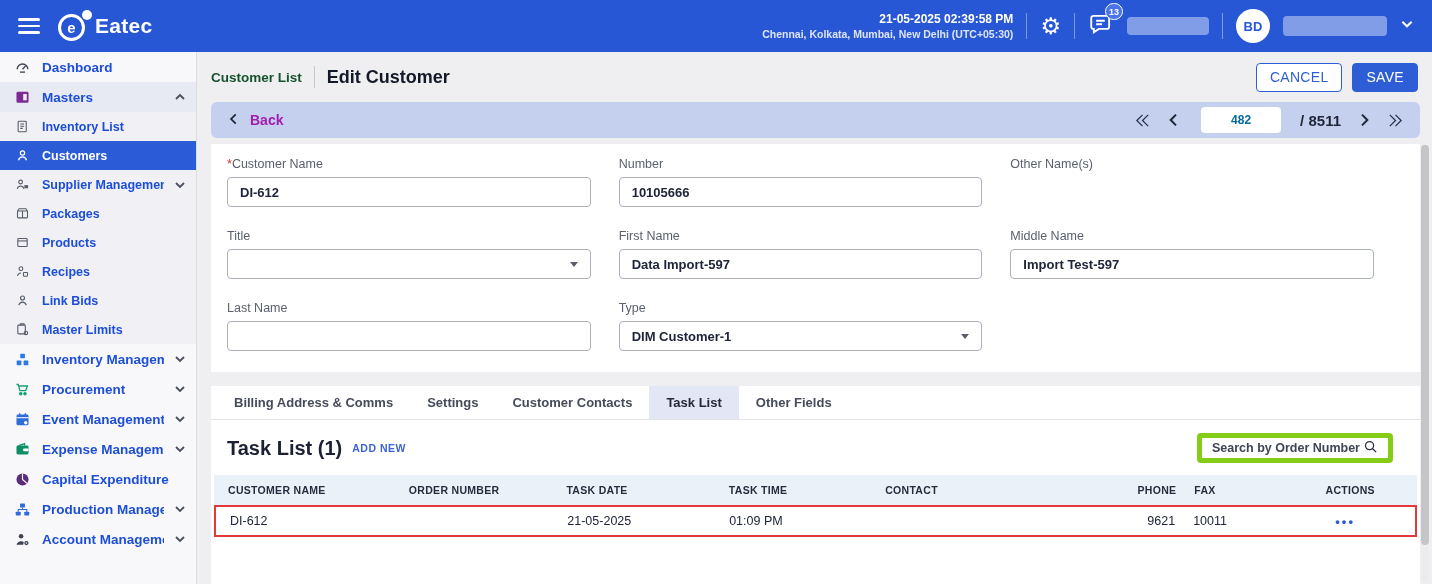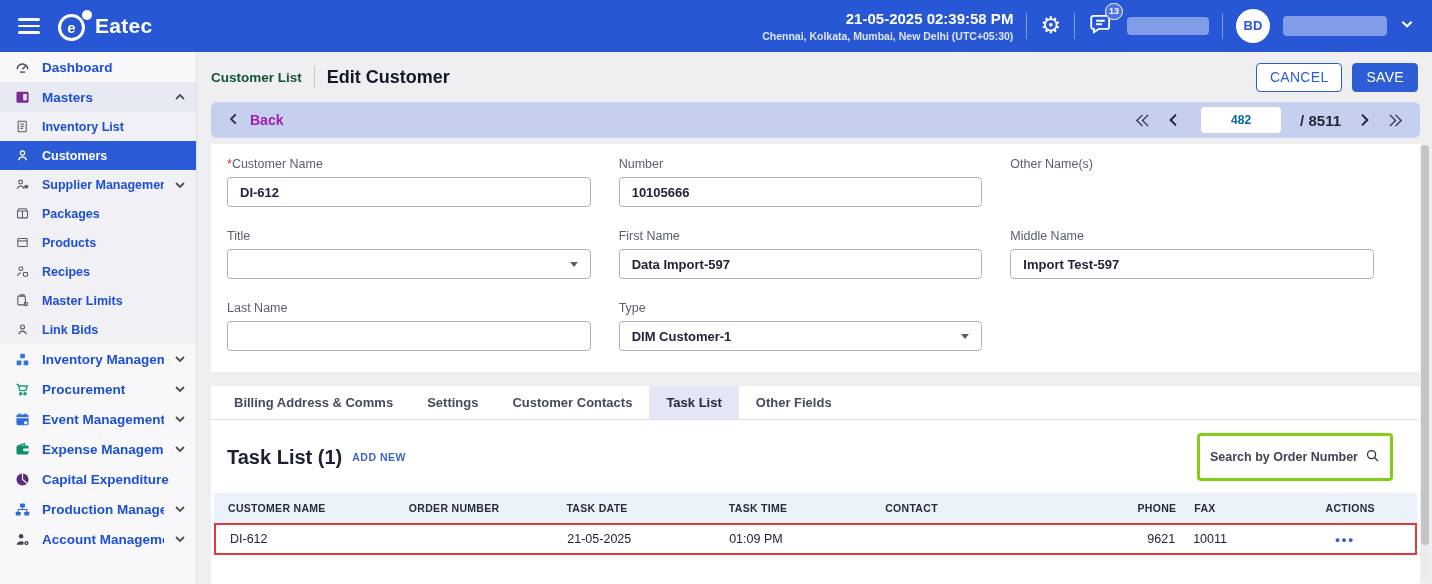--- a/index.html
+++ b/index.html
@@ -10,21 +10,21 @@
   .topbar { position:absolute; top:0; left:0; width:1432px; height:52px; background:#2857D6; display:flex; align-items:center; padding:0 18px; color:#fff; z-index:5; }
   .hamburger { width:22px; display:flex; flex-direction:column; gap:4px; cursor:pointer; }
   .hamburger span { height:2.5px; background:#fff; border-radius:2px; }
   .logo { display:flex; align-items:center; margin-left:18px; }
   .logo-mark { position:relative; width:32px; height:32px; }
   .logo-circle { width:27px; height:27px; border:3px solid #fff; border-radius:50%; display:flex; align-items:center; justify-content:center; font-weight:bold; font-size:15px; margin-top:4px; }
   .logo-dot { position:absolute; top:0; right:-2px; width:10px; height:10px; background:#fff; border-radius:50%; }
   .brand { font-size:21px; font-weight:600; margin-left:5px; letter-spacing:.3px; }
   .top-right { margin-left:auto; display:flex; align-items:center; gap:13px; }
   .datetime { text-align:right; line-height:1.35; }
-  .dt-line1 { font-size:15px; font-weight:700; }
+  .dt-line1 { font-size:12px; font-weight:700; }
   .dt-line2 { font-size:10.5px; font-weight:700; color:#DCE5FA; }
   .vdiv { width:1px; height:26px; background:rgba(255,255,255,.4); }
   .gear-glyph { font-size:23px; line-height:1; cursor:pointer; }
   .icon-btn { position:relative; display:flex; cursor:pointer; }
   .badge { position:absolute; top:-8px; right:-9px; min-width:17px; height:17px; border-radius:9px; background:#4A74E8; border:1.5px solid #fff; color:#fff; font-size:9px; font-weight:700; display:flex; align-items:center; justify-content:center; padding:0 3px; }
   .blur-pill { background:rgba(255,255,255,.42); border-radius:4px; }
   .pill-a { width:82px; height:18px; }
   .pill-b { width:104px; height:20px; }
   .avatar { width:34px; height:34px; border-radius:50%; background:#fff; color:#2857D6; font-weight:700; font-size:13px; display:flex; align-items:center; justify-content:center; }
 
@@ -69,21 +69,21 @@
 
   .tabs-card { margin:14px 12px 0 14px; background:#fff; height:206px; }
   .tab-bar { display:flex; border-bottom:1px solid #E2E2E7; padding:0 6px; }
   .tab { padding:9px 17px; font-size:13px; font-weight:700; color:#454B5A; cursor:pointer; white-space:nowrap; }
   .tab.active { background:#E3E6F4; color:#232938; }
 
   .task-section { padding:13px 3px 0; }
   .task-head { display:flex; align-items:center; padding:0 24px 0 13px; }
   .task-title { font-size:20px; font-weight:700; color:#1B2132; }
   .add-new { margin-left:10px; font-size:10.5px; font-weight:700; color:#3B63D8; letter-spacing:.5px; cursor:pointer; }
-  .search-box { margin-left:auto; width:196px; height:48px; border:3px solid #84cc16; border-radius:4px; display:flex; align-items:center; padding:0 10px; background:#fff; }
+  .search-box { margin-left:auto; width:196px; height:30px; border:5px solid #84cc16; border-radius:4px; display:flex; align-items:center; padding:0 10px; background:#fff; }
   .search-box input { border:none; outline:none; flex:1; width:100%; font-size:12.5px; font-weight:700; color:#3A4150; font-family:inherit; background:transparent; }
   .search-box input::placeholder { color:#3F4555; opacity:1; }
 
   .t-grid { display:grid; grid-template-columns:15.7% 13.1% 13.5% 13% 16.5% 8.7% 5.4% 14.1%; align-items:center; }
   .t-grid > div { padding:0 6px; white-space:nowrap; overflow:hidden; }
   .t-grid > div:first-child { padding-left:14px; }
   .t-head { background:#EBF1F9; height:30px; margin-top:12px; font-size:10.5px; font-weight:700; color:#262C3C; letter-spacing:.3px; }
   .col-phone { text-align:right; }
   .col-fax { padding-left:12px !important; }
   .col-actions-h { text-align:right; padding-right:42px !important; }
@@ -220,36 +220,36 @@
         <svg viewBox="0 0 24 24" fill="none" stroke="currentColor" stroke-width="1.7">
           <circle cx="9.5" cy="7.5" r="3"></circle>
           <path d="M4 19c1-3 3-4.5 5.5-4.5"></path>
           <rect x="13.5" y="13.5" width="6.5" height="6" rx="1"></rect>
         </svg>
       </span>
       <span class="side-label">Recipes</span>
     </div>
     <div class="side-item sub">
       <span class="s-icon">
+        <svg viewBox="0 0 24 24" fill="none" stroke="currentColor" stroke-width="1.8">
+          <circle cx="12" cy="8" r="3.2"></circle>
+          <path d="M6 19.5c1-3.3 3.3-5 6-5s5 1.7 6 5"></path>
+        </svg>
+      </span>
+      <span class="side-label">Link Bids</span>
+    </div>
+    <div class="side-item sub">
+      <span class="s-icon">
         <svg viewBox="0 0 24 24" fill="none" stroke="currentColor" stroke-width="1.7">
           <rect x="4.5" y="5" width="12" height="14" rx="1.5"></rect>
           <path d="M8.5 5V3h6v2"></path>
           <circle cx="17.5" cy="17.5" r="2.7"></circle>
         </svg>
       </span>
       <span class="side-label">Master Limits</span>
-    </div>
-    <div class="side-item sub">
-      <span class="s-icon">
-        <svg viewBox="0 0 24 24" fill="none" stroke="currentColor" stroke-width="1.8">
-          <circle cx="12" cy="8" r="3.2"></circle>
-          <path d="M6 19.5c1-3.3 3.3-5 6-5s5 1.7 6 5"></path>
-        </svg>
-      </span>
-      <span class="side-label">Link Bids</span>
     </div>
     <div class="side-item">
       <span class="s-icon" style="color: rgb(46, 121, 223);">
         <svg viewBox="0 0 24 24" fill="currentColor">
           <rect x="8.8" y="3.8" width="6.6" height="6.6" rx="1"></rect>
           <rect x="3.8" y="13.5" width="6.6" height="6.6" rx="1"></rect>
           <rect x="13.6" y="13.5" width="6.6" height="6.6" rx="1"></rect>
         </svg>
       </span>
       <span class="side-label">Inventory Management</span>

